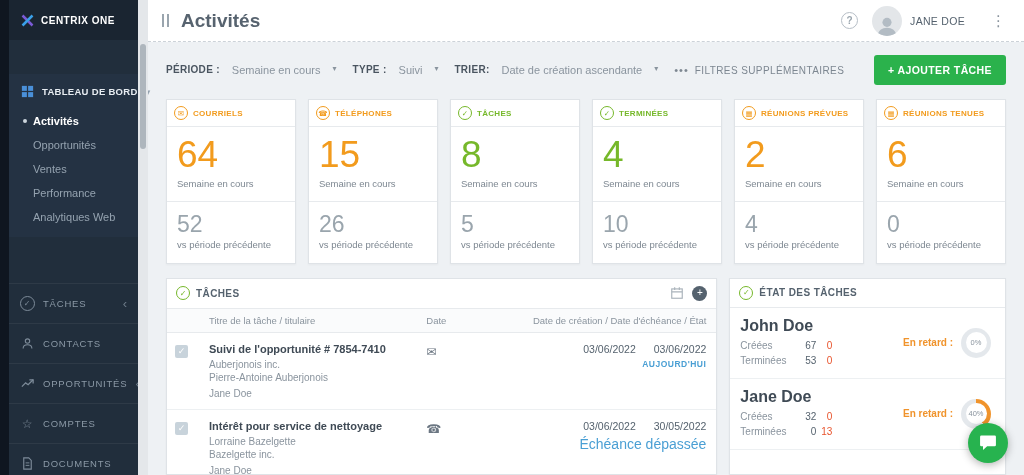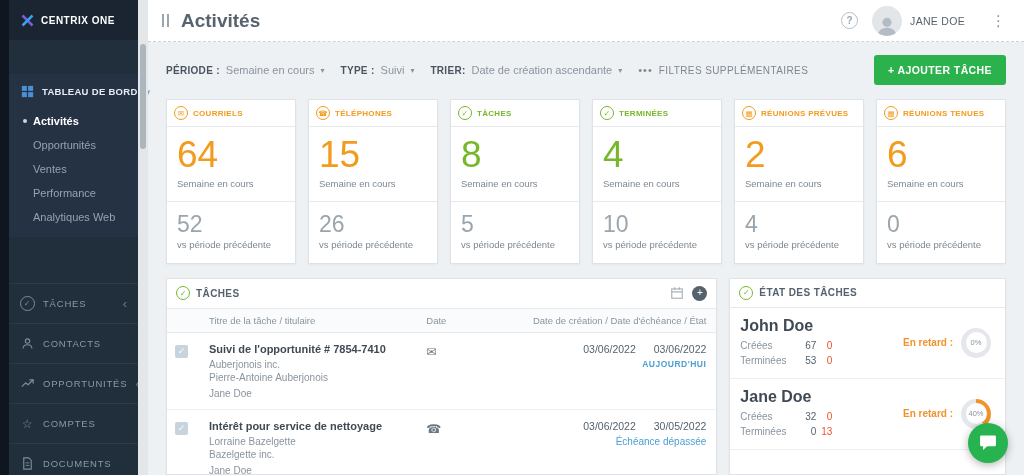--- a/index.html
+++ b/index.html
@@ -37,21 +37,21 @@
   .collapse i { width:2px; height:13px; background:#9aa5ae; display:block; }
   .page-title { font-size:19px; color:#57636f; }
   .topbar .spacer { flex:1; }
   .help { width:17px; height:17px; border:1px solid #b6bec6; border-radius:50%; display:flex; align-items:center; justify-content:center; font-size:10px; font-weight:bold; color:#9aa5ae; }
   .avatar { width:30px; height:30px; border-radius:50%; background:#e3e6e9; margin:0 8px 0 14px; overflow:hidden; display:flex; align-items:flex-end; justify-content:center; }
   .user-name { font-size:10.5px; color:#55626e; letter-spacing:.3px; }
   .kebab { margin-left:26px; color:#8a949e; font-size:15px; line-height:1; cursor:pointer; }
 
   
   .filterbar { display:flex; align-items:center; padding:13px 18px 0; }
-  .fgroup { display:flex; align-items:center; gap:6px; margin-right:16px; white-space:nowrap; }
+  .fgroup { display:flex; align-items:flex-start; gap:12px; margin-right:16px; white-space:nowrap; }
   .flabel { font-size:10px; font-weight:bold; color:#4a5560; letter-spacing:.3px; }
   .fvalue { font-size:11px; color:#8a949e; }
   .fchev { font-size:8px; color:#8a949e; }
   .more { display:flex; align-items:center; gap:6px; color:#7d8791; white-space:nowrap; }
   .dots { font-size:11px; letter-spacing:1px; }
   .more-label { font-size:10px; letter-spacing:.4px; }
   .add-btn { margin-left:auto; background:#2bb24c; color:#fff; border:none; border-radius:3px; padding:9px 14px; font-size:10.5px; font-weight:bold; letter-spacing:.4px; font-family:inherit; cursor:pointer; white-space:nowrap; }
 
   
   .stats { display:flex; gap:12px; padding:14px 18px 0; }
@@ -81,21 +81,21 @@
   .thead { background:#fafbfc; border-bottom:1px solid #e7eaed; padding-top:6px; padding-bottom:6px; font-size:9.5px; color:#8a949e; }
   .thead .r { text-align:right; }
   .trow { padding-top:10px; padding-bottom:10px; border-bottom:1px solid #edf0f2; }
   .cb { width:13px; height:13px; border-radius:2px; background:#c8d3db; color:#fff; font-size:9px; display:flex; align-items:center; justify-content:center; margin-top:2px; cursor:pointer; }
   .t-title { font-size:11px; font-weight:bold; color:#3f4a55; margin-bottom:3px; }
   .t-sub { font-size:10px; color:#8a949e; line-height:1.35; }
   .t-owner { font-size:10px; color:#8a949e; margin-top:3px; }
   .t-type { font-size:12px; color:#6b7682; padding-top:2px; }
   .t-dates { text-align:right; font-size:10.5px; color:#55626e; }
   .t-dates .d2 { margin-left:18px; }
-  .t-status { margin-top:4px; font-size:10px; color:#4a9fd4; }
+  .t-status { margin-top:4px; font-size:14px; color:#4a9fd4; }
   .t-status.strong { font-size:8.5px; font-weight:bold; letter-spacing:.5px; }
 
   
   .person { display:grid; grid-template-columns:1fr auto 34px; column-gap:8px; align-items:center; padding:9px 10px; border-bottom:1px solid #edf0f2; }
   .p-name { font-size:16px; font-weight:bold; color:#3f4a55; margin-bottom:3px; }
   .p-row { display:flex; font-size:10px; color:#8a949e; line-height:1.55; }
   .p-row .lab { width:56px; }
   .p-row .val { width:20px; text-align:right; color:#55626e; }
   .p-row .alt { width:16px; text-align:right; color:#e8532c; }
   .late { font-size:10px; font-weight:bold; color:#f0932b; white-space:nowrap; }

